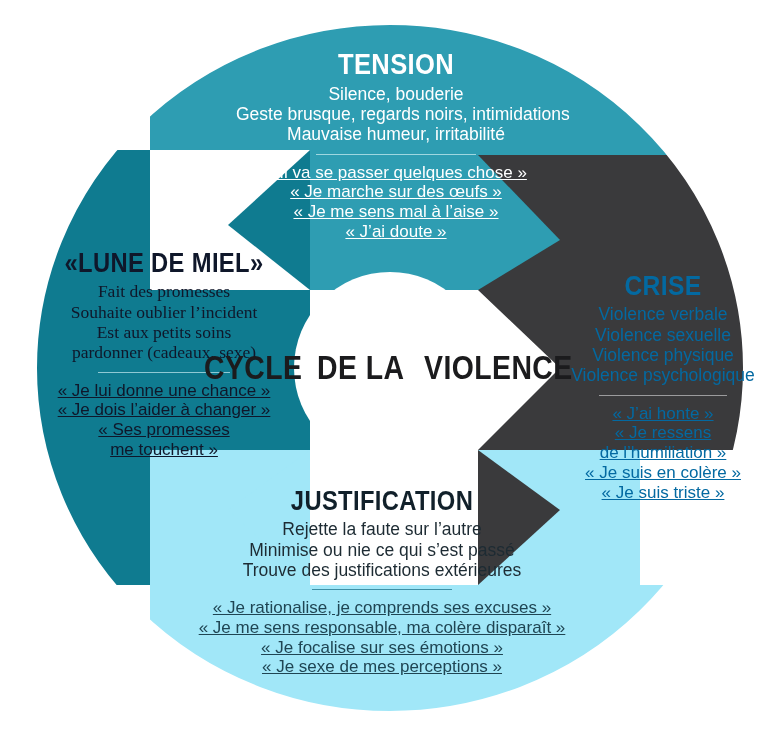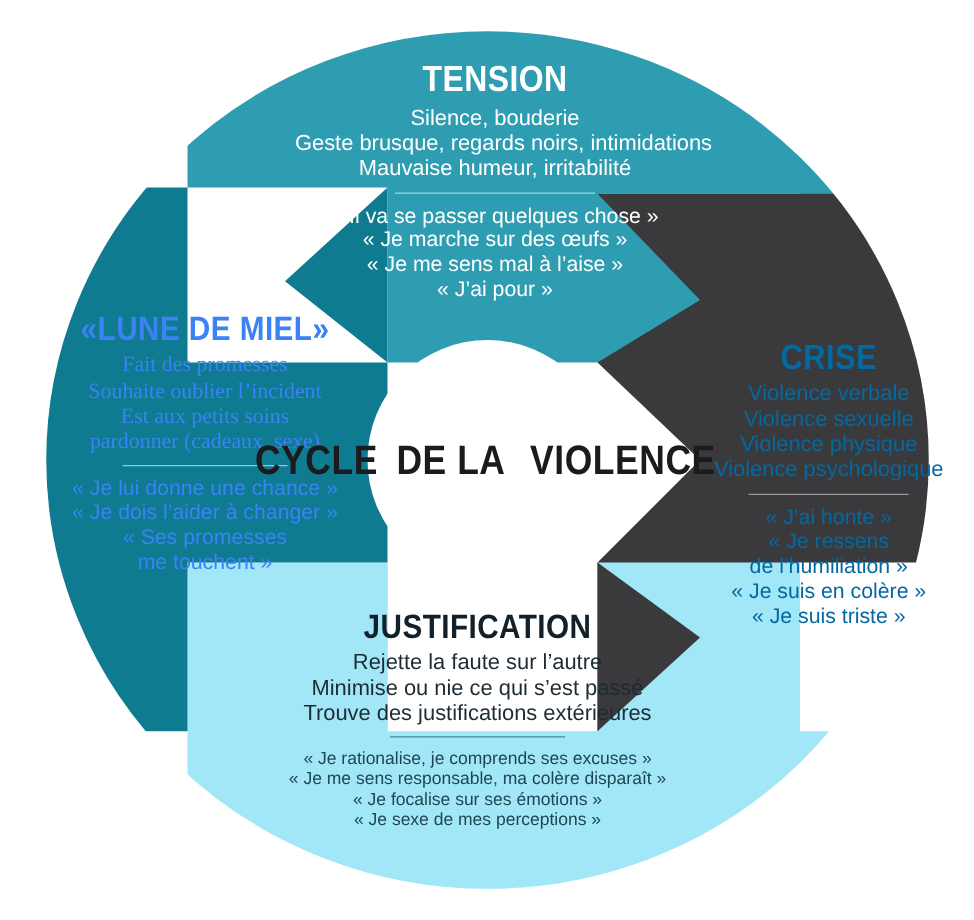--- a/index.html
+++ b/index.html
@@ -43,20 +43,21 @@
   .seg-list {
     margin: 0;
     padding: 0;
     list-style: none;
   }
   .seg-list li { margin: 0; padding: 0; white-space: nowrap; }
   .seg-quotes {
     margin: 0;
     padding: 0;
     list-style: none;
+    text-decoration: underline;
   }
   .seg-quotes li { margin: 0; padding: 0; white-space: nowrap; }
   .divider {
     margin: 9px auto 8px auto;
     height: 1px;
     border: 0;
     width: 150px;
   }
 
   
@@ -85,29 +86,29 @@
 
   
   #seg-justification {
     left: 172px;
     top: 486px;
     width: 420px;
     color: #1d2b33;
   }
   #seg-justification .seg-title { font-size: 27px; color: #11202a; }
   #seg-justification .seg-list { font-size: 17.5px; }
-  #seg-justification .seg-quotes { font-size: 14px; color: #1f4553; }
+  #seg-justification .seg-quotes { font-size: 17px; color: #1f4553; }
   #seg-justification .divider { background: #3d8fa5; width: 140px; }
 
   
   #seg-lune {
     left: 40px;
     top: 248px;
     width: 248px;
-    color: #3b82f6;
+    color: #0f172a;
   }
   #seg-lune .seg-title { font-size: 27px; }
   #seg-lune .seg-list { font-size: 17.5px; font-family: Liberation Serif, serif; }
   #seg-lune .seg-quotes { font-size: 17px; }
   #seg-lune .divider { background: #8fc9d4; width: 132px; }
 
   
   #center-hub {
     position: absolute;
     left: 295px;
@@ -174,21 +175,21 @@
     <ul class="seg-list">
       <li>Silence, bouderie</li>
       <li>Geste brusque, regards noirs, intimidations</li>
       <li>Mauvaise humeur, irritabilité</li>
     </ul>
     <hr class="divider">
     <ul class="seg-quotes">
       <li>« Il va se passer quelques chose »</li>
       <li>« Je marche sur des œufs »</li>
       <li>« Je me sens mal à l’aise »</li>
-      <li>« J’ai pour »</li>
+      <li>« J’ai doute »</li>
     </ul>
   </div>
 
   <div class="seg-text" id="seg-crise">
     <div class="seg-title">CRISE</div>
     <ul class="seg-list">
       <li>Violence verbale</li>
       <li>Violence sexuelle</li>
       <li>Violence physique</li>
       <li>Violence psychologique</li>

